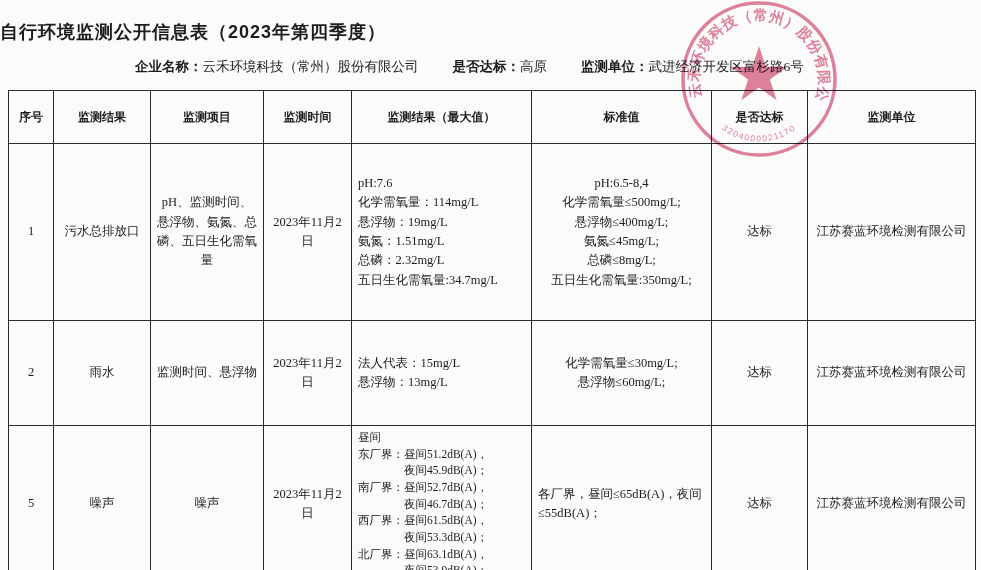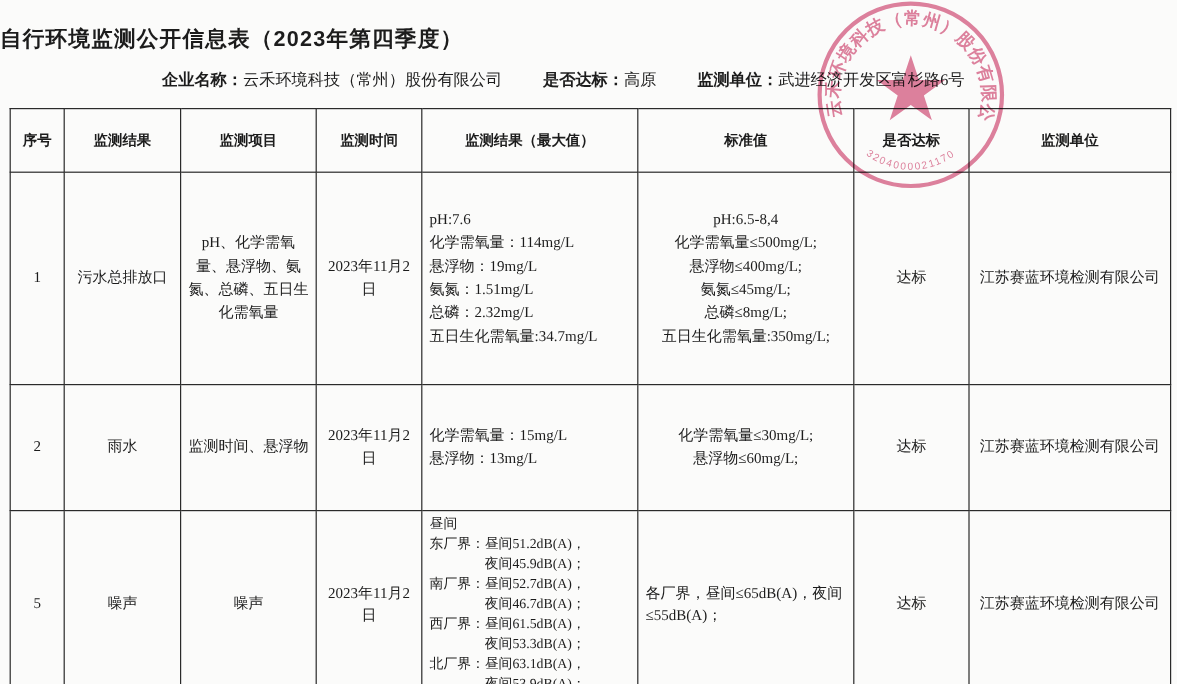--- a/index.html
+++ b/index.html
@@ -104,21 +104,21 @@
         <th>监测时间</th>
         <th>监测结果（最大值）</th>
         <th>标准值</th>
         <th>是否达标</th>
         <th>监测单位</th>
       </tr>
 
       <tr class="row-1">
         <td>1</td>
         <td>污水总排放口</td>
-        <td>pH、化学需氧量、悬浮物、氨氮、总磷、五日生化需氧量</td>
+        <td>pH、监测时间、悬浮物、氨氮、总磷、五日生化需氧量</td>
         <td>2023年11月2日</td>
         <td class="preline ta-left">pH:7.6
 化学需氧量：114mg/L
 悬浮物：19mg/L
 氨氮：1.51mg/L
 总磷：2.32mg/L
 五日生化需氧量:34.7mg/L</td>
         <td class="preline">pH:6.5-8,4
 化学需氧量≤500mg/L;
 悬浮物≤400mg/L;
@@ -127,21 +127,21 @@
 五日生化需氧量:350mg/L;</td>
         <td>达标</td>
         <td>江苏赛蓝环境检测有限公司</td>
       </tr>
 
       <tr class="row-2">
         <td>2</td>
         <td>雨水</td>
         <td>监测时间、悬浮物</td>
         <td>2023年11月2日</td>
-        <td class="preline ta-left">化学需氧量：15mg/L
+        <td class="preline ta-left">法人代表：15mg/L
 悬浮物：13mg/L</td>
         <td class="preline">化学需氧量≤30mg/L;
 悬浮物≤60mg/L;</td>
         <td>达标</td>
         <td>江苏赛蓝环境检测有限公司</td>
       </tr>
 
       <tr class="row-3">
         <td>5</td>
         <td>噪声</td>

